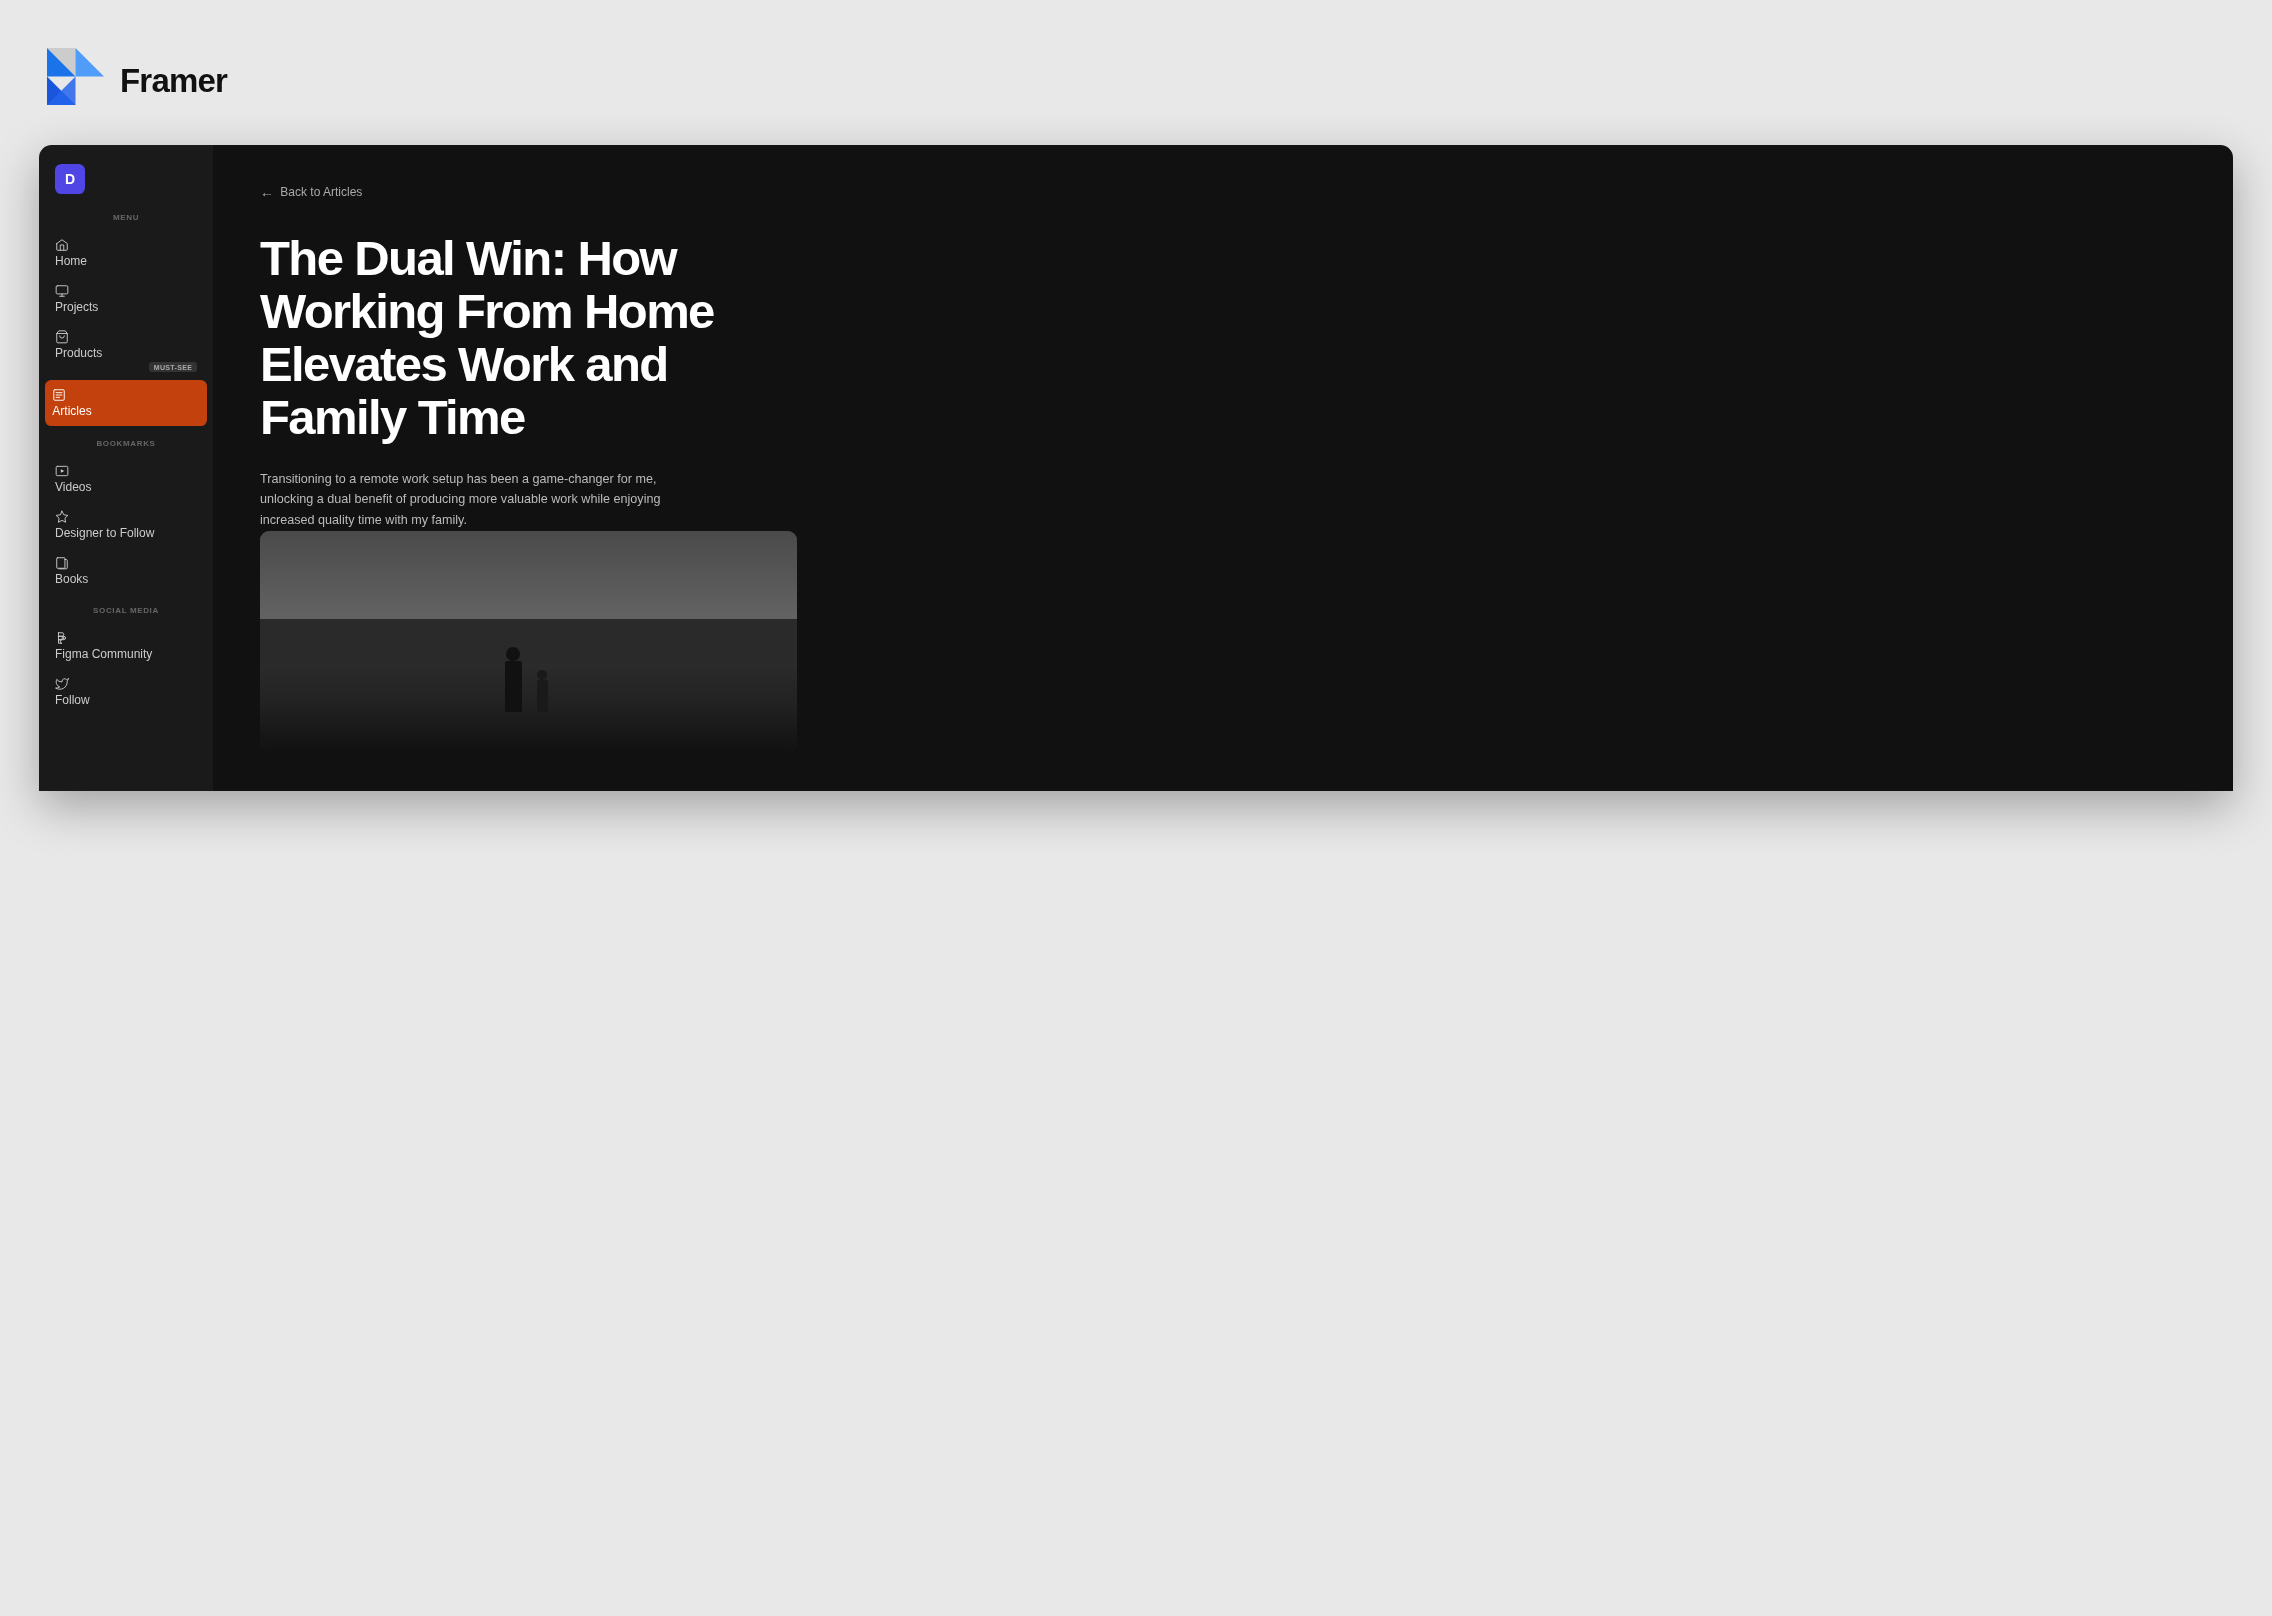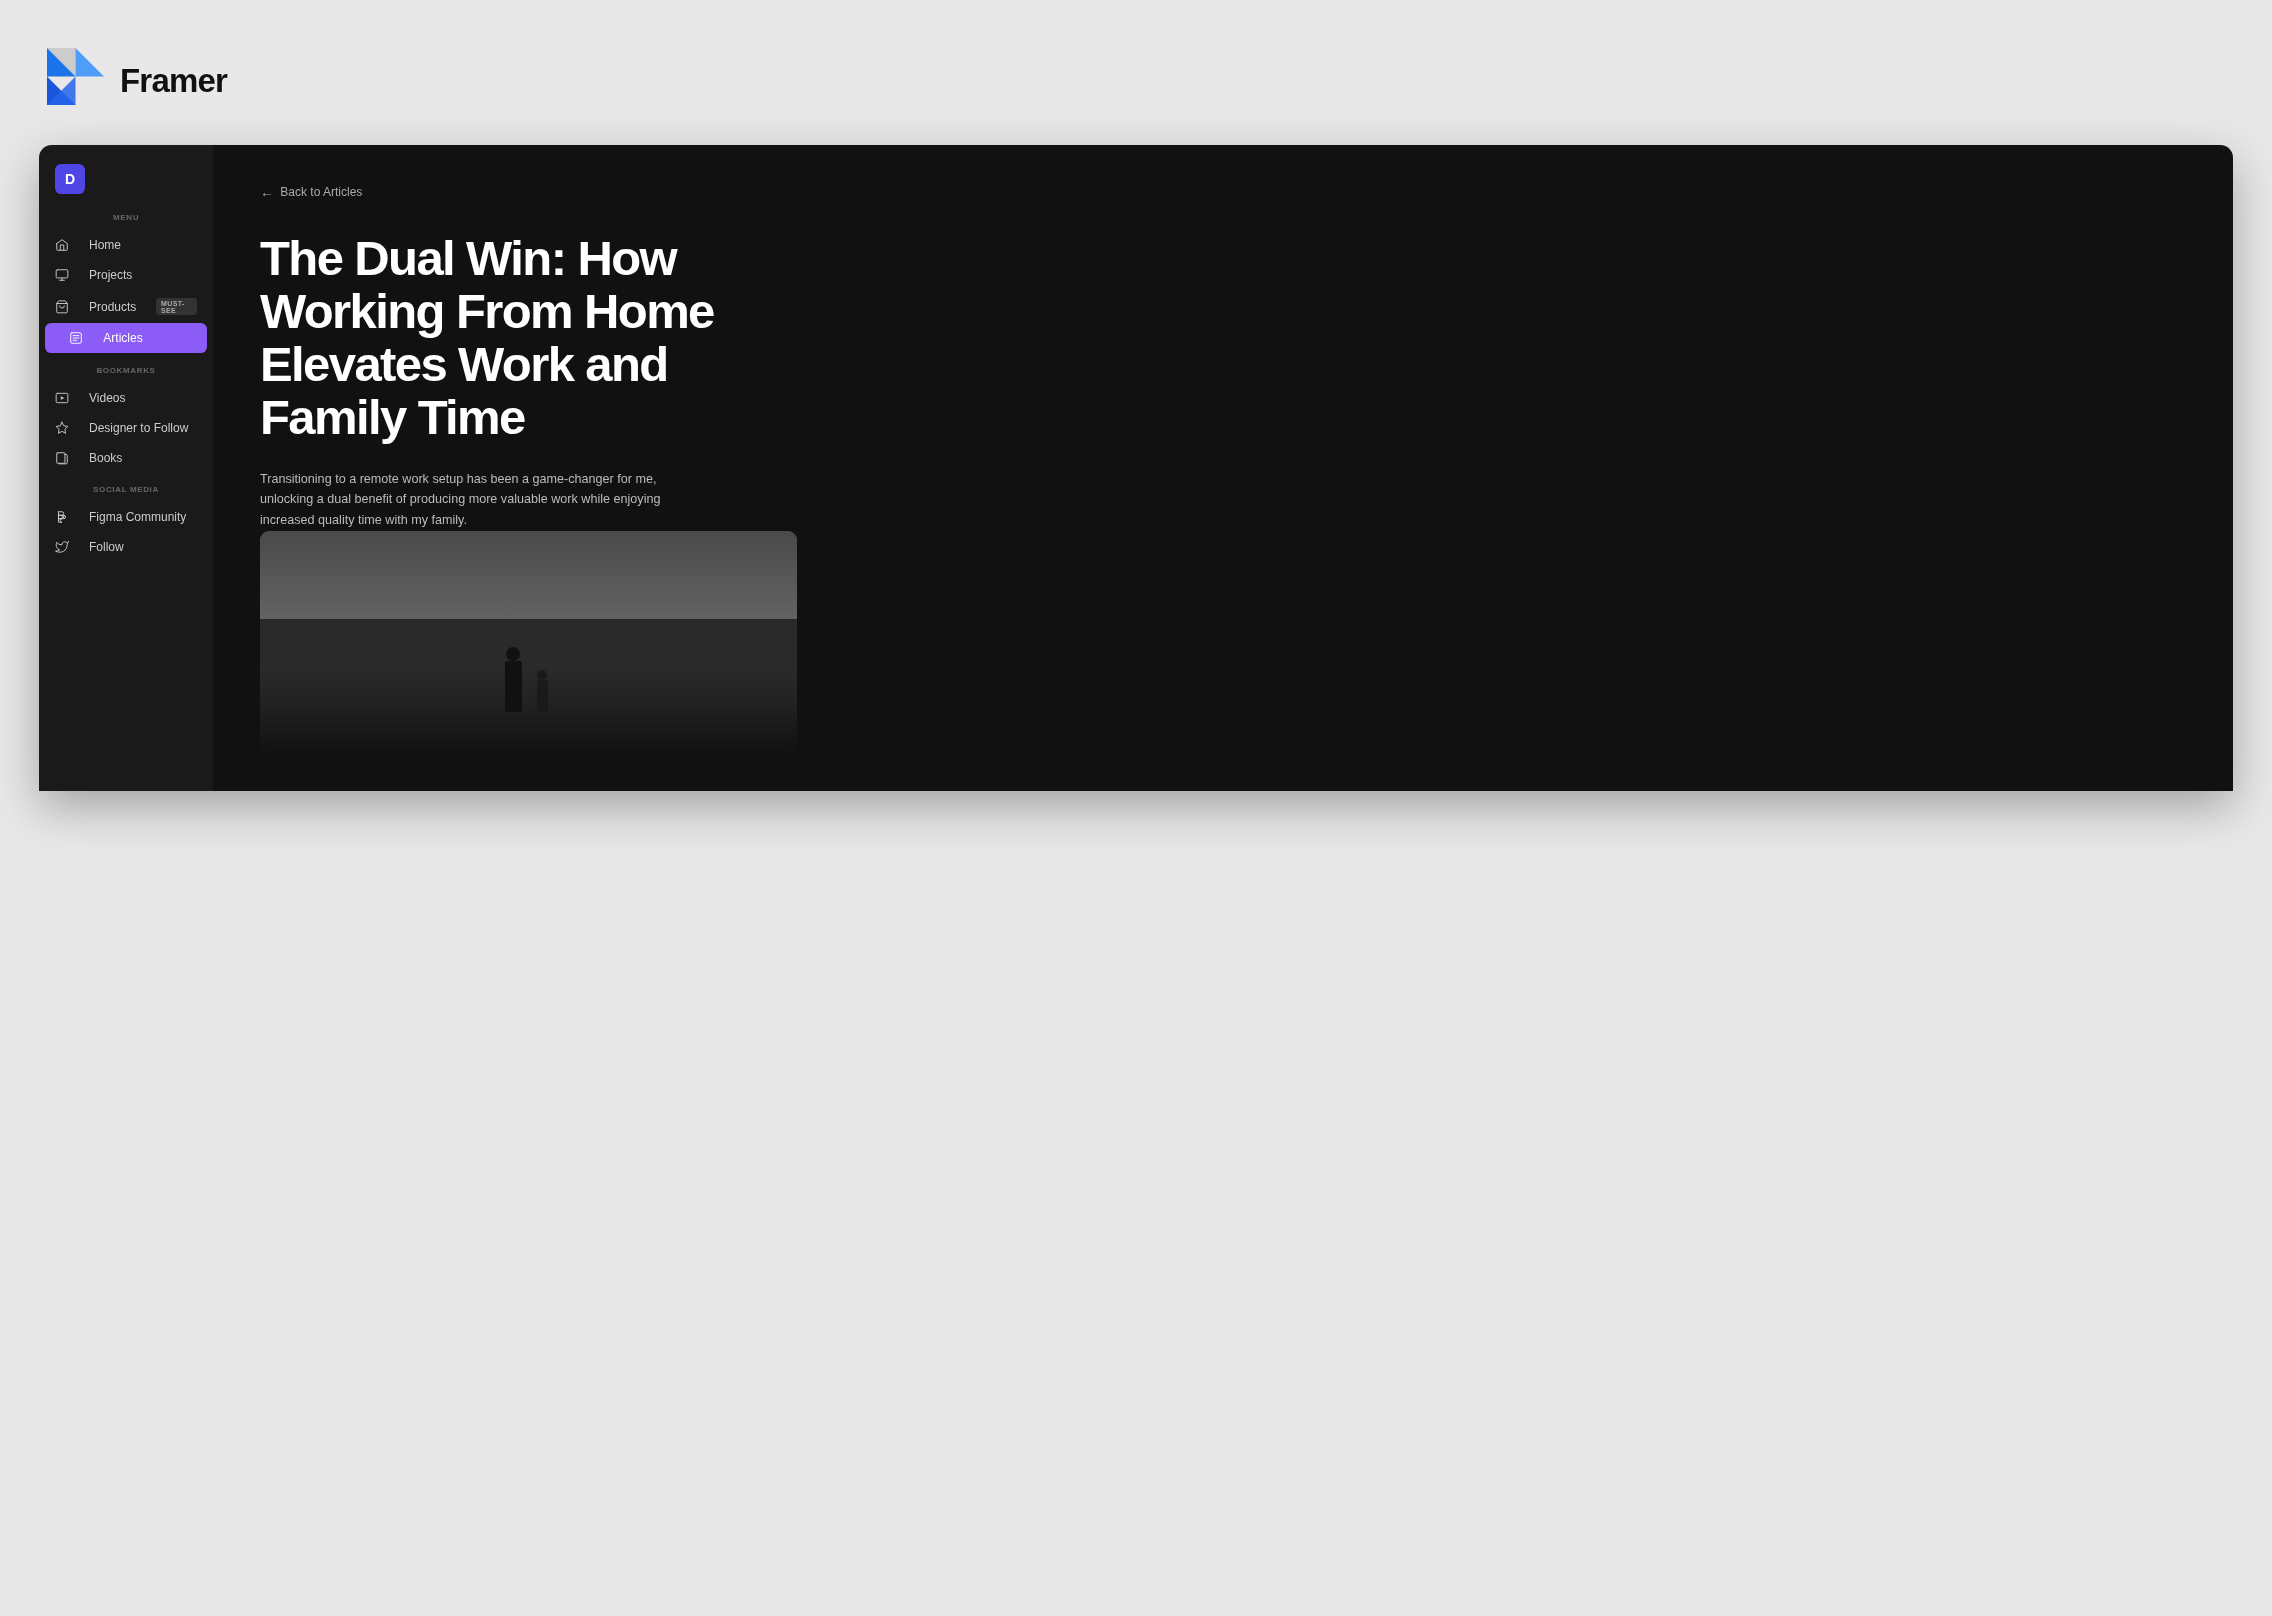--- a/index.html
+++ b/index.html
@@ -72,37 +72,38 @@
       text-transform: uppercase;
       text-align: center;
     }
 
     .sidebar-nav {
       margin-bottom: 12.6px;
     }
 
     .sidebar-item {
       display: flex;
-      align-items: center;
-      gap: 20px;
+      align-items: flex-start;
+      gap: 2px;
       padding: 8px 16px;
       color: #ccc;
       cursor: pointer;
       font-size: 12px;
       font-weight: 400;
       border-radius: 0;
       position: relative;
+      flex-direction: column;
     }
 
     .sidebar-item.active {
-      background: #8b5cf6;
+      background: #c2410c;
       color: #fff;
       border-radius: 6.3px;
       margin: 0 6.3px;
-      padding: 8px 24px;
+      padding: 8px 7px;
     }
 
     .sidebar-item .icon {
       width: 14px;
       height: 14px;
       flex-shrink: 0;
       display: flex;
       align-items: center;
       justify-content: center;
     }

